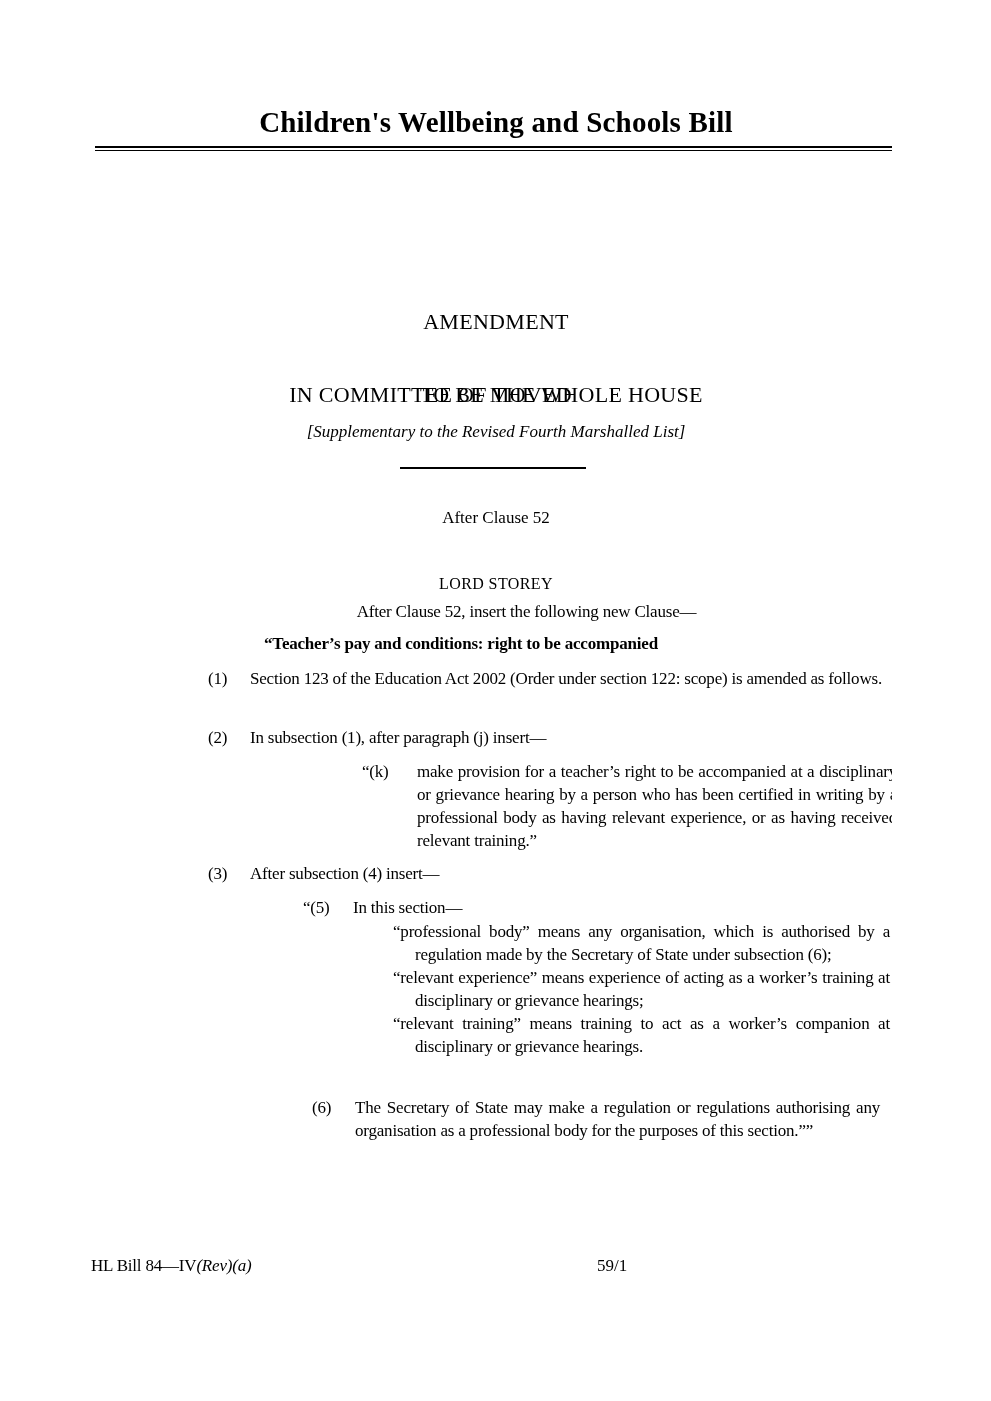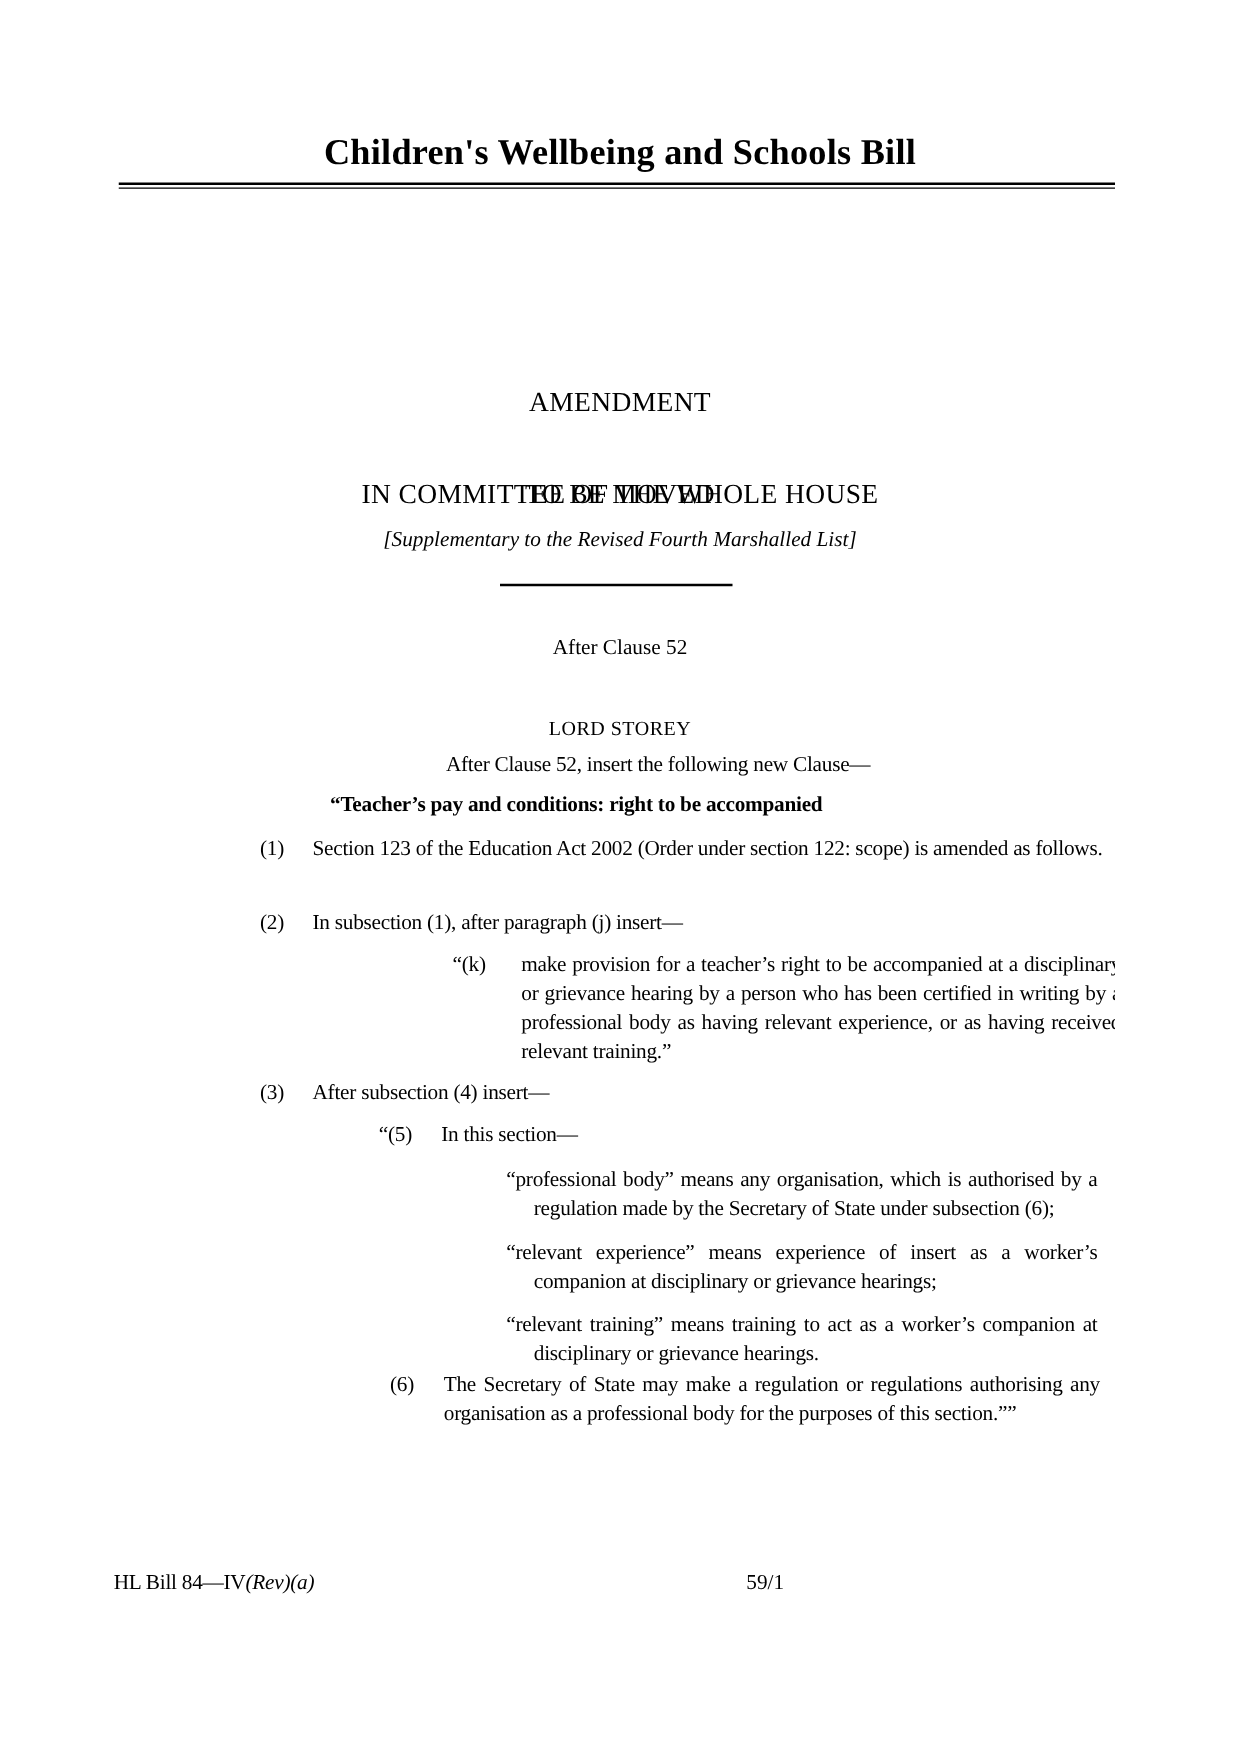--- a/index.html
+++ b/index.html
@@ -51,21 +51,21 @@
   .s1 .num{left:-42px;}
   .s2{top:726px;left:250px;width:647px;}
   .s2 .num{left:-42px;}
   .kpara{top:760px;left:417px;width:480px;}
   .kpara .num{left:-55px;}
   .s3{top:862px;left:250px;width:647px;}
   .s3 .num{left:-42px;}
   .s5{top:896px;left:353px;width:544px;}
   .s5 .num{left:-50px;}
   .defs{top:920px;left:415px;width:475px;}
-  .def-item{text-indent:-22px;margin:12px;text-align:justify;}
+  .def-item{text-indent:-22px;margin:0;text-align:justify;}
   .s6{top:1096px;left:355px;width:525px;}
   .s6 .num{left:-43px;}
 
   .footer-left{top:1256px;left:91px;font-size:17px;letter-spacing:-0.2px;}
   .footer-left .ital{font-style:italic;margin-top:41px;}
   .footer-right{top:1256px;left:597px;width:300px;text-align:left;font-size:17px;}
 </style>
 </head>
 <body>
 
@@ -109,21 +109,21 @@
     <span>After subsection (4) insert—</span>
   </div>
 
   <div class="para bodytext s5">
     <span class="num">“(5)</span>
     <span>In this section—</span>
   </div>
 
   <div class="abs bodytext defs">
     <p class="def-item">“professional body” means any organisation, which is authorised by a regulation made by the Secretary of State under subsection (6);</p>
-    <p class="def-item">“relevant experience” means experience of insert as a worker’s companion at disciplinary or grievance hearings;</p>
+    <p class="def-item">“relevant experience” means experience of acting as a worker’s training at disciplinary or grievance hearings;</p>
     <p class="def-item">“relevant training” means training to act as a worker’s companion at disciplinary or grievance hearings.</p>
   </div>
 
   <div class="para bodytext just s6">
     <span class="num">(6)</span>
     <span>The Secretary of State may make a regulation or regulations authorising any organisation as a professional body for the purposes of this section.””</span>
   </div>
 
   <div class="abs footer-left">
     <span>HL Bill 84—IV</span><span class="ital">(Rev)(a)</span>

